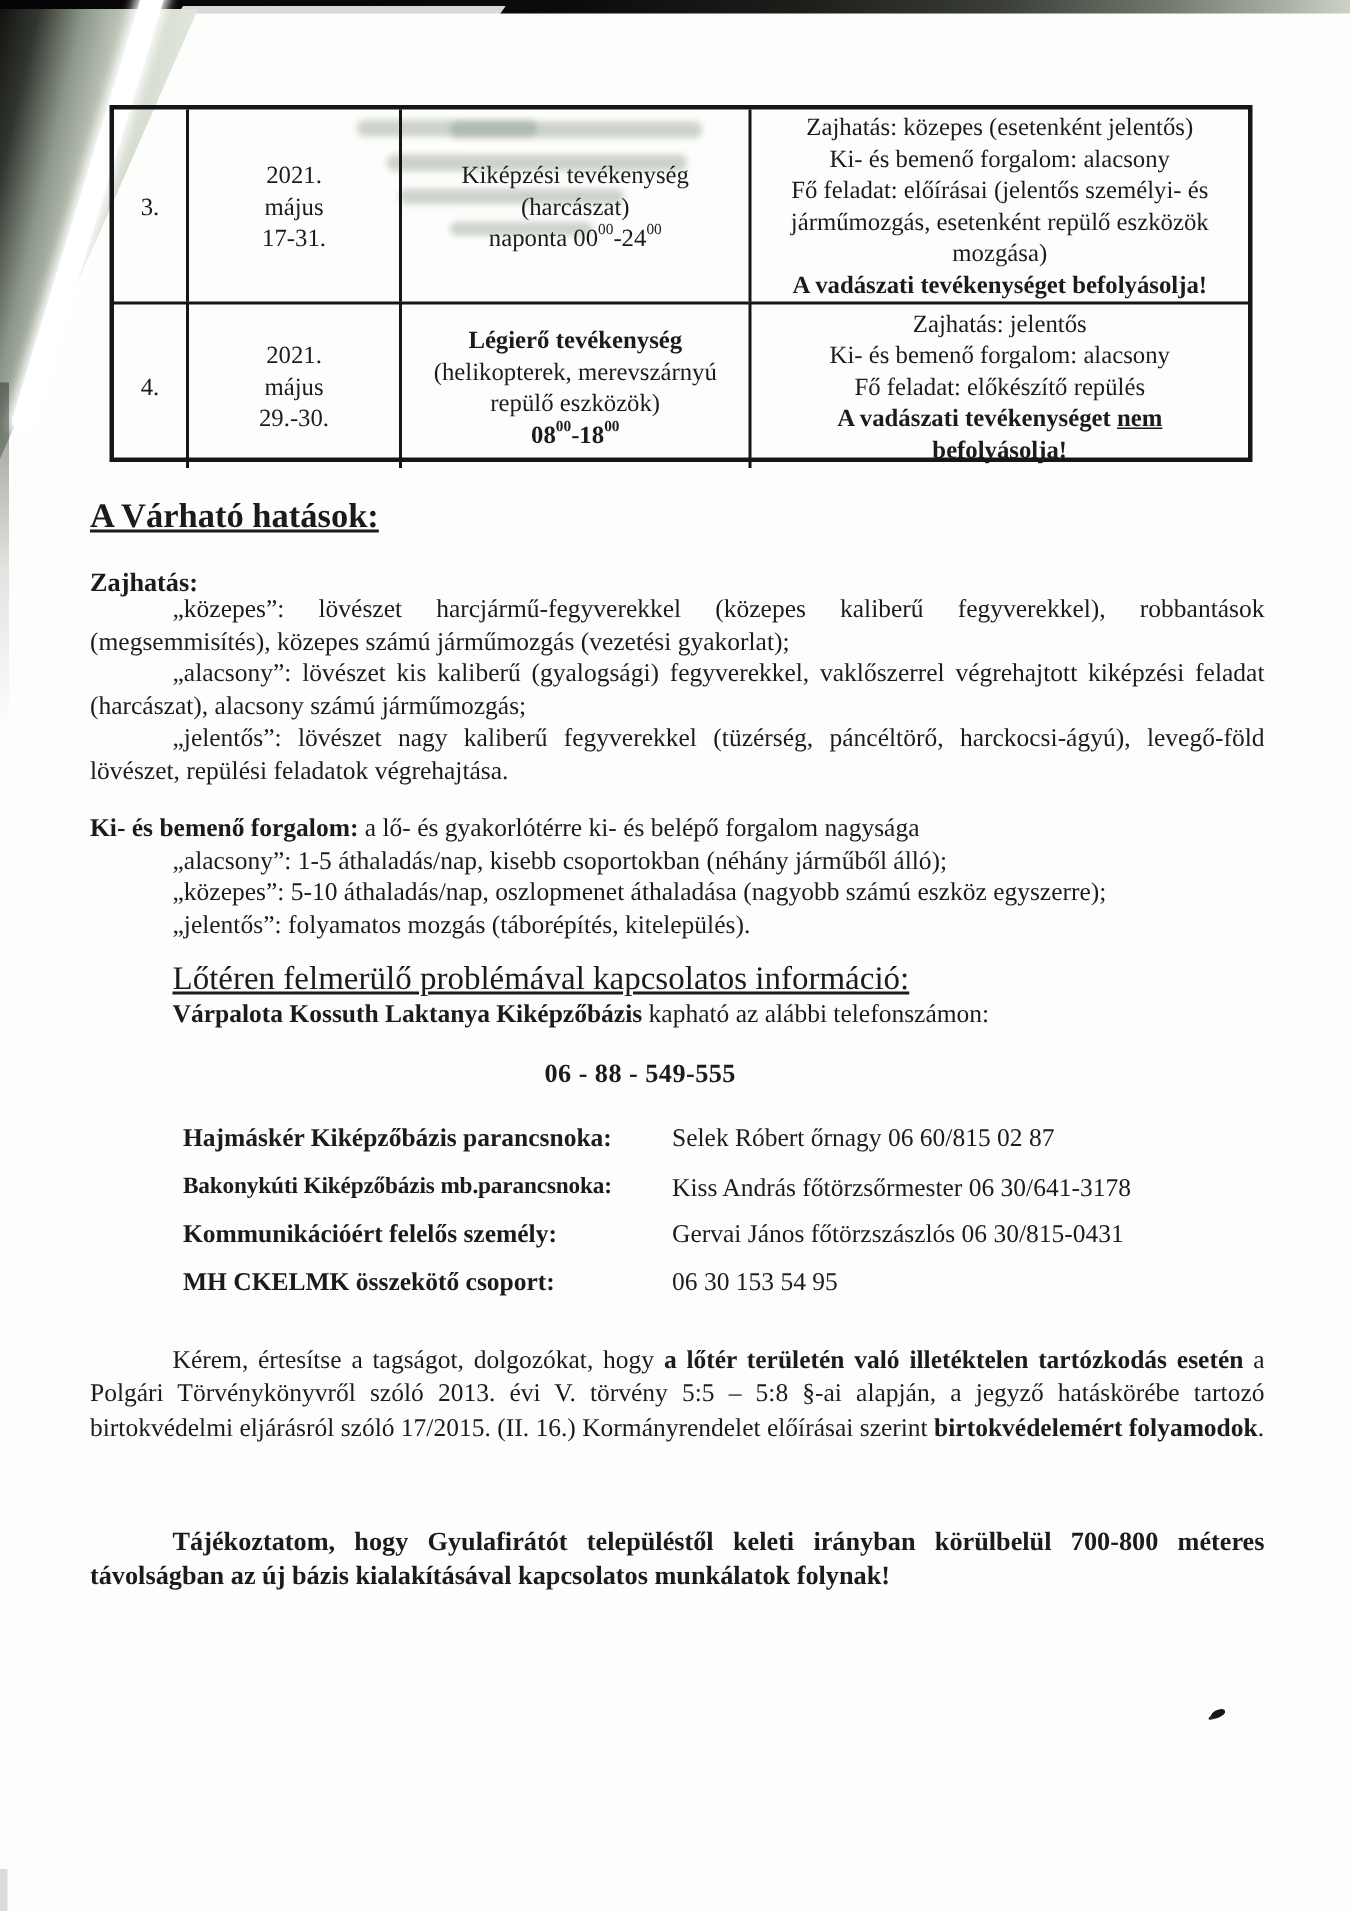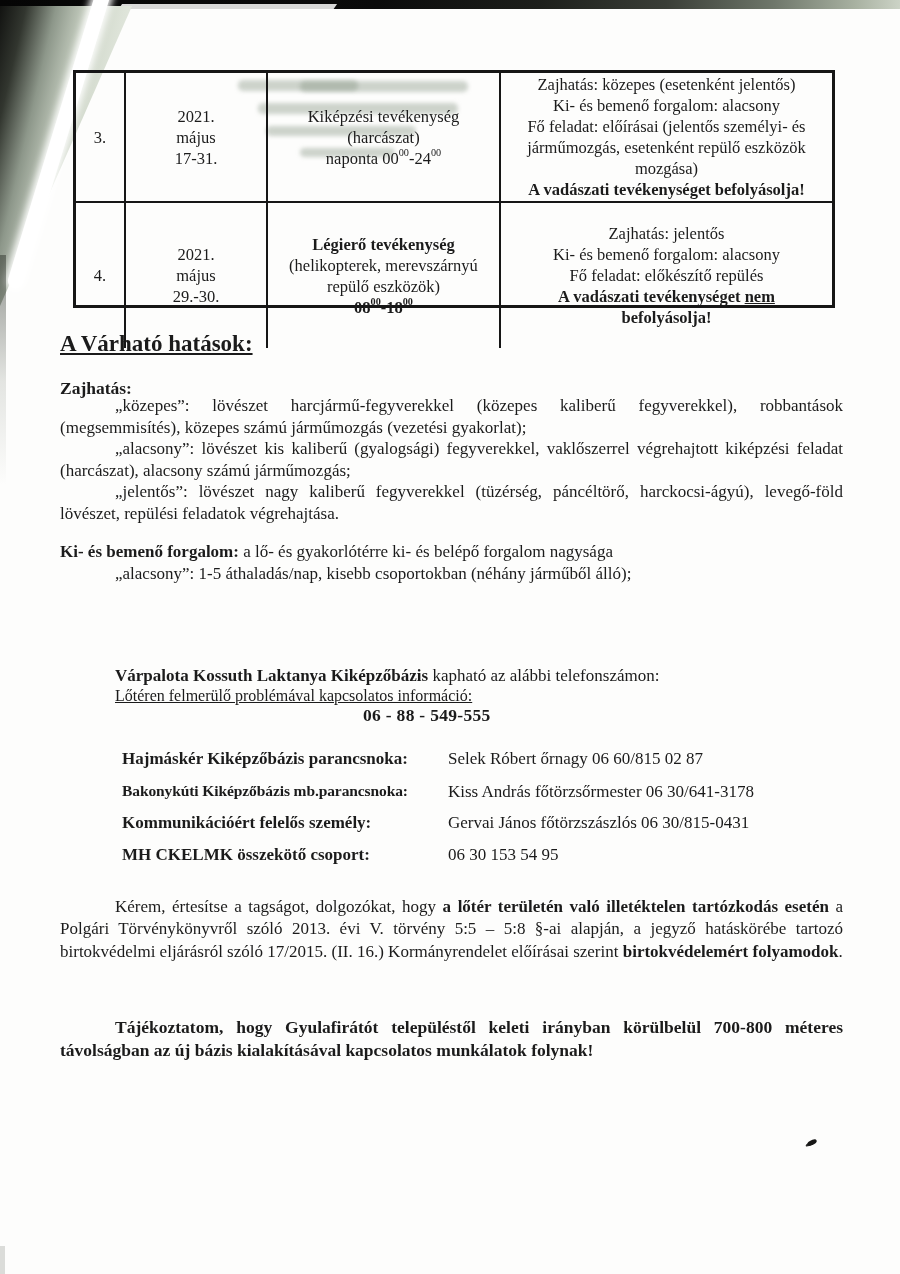--- a/index.html
+++ b/index.html
@@ -57,37 +57,37 @@
   .doc-table {
     position:absolute; left:73px; top:70px; width:762px; height:238px;
     border:3px solid #161616;
     display:grid;
     grid-template-columns:48px 142px 233px 1fr;
     grid-template-rows:128px 1fr;
     font-size:16.5px; line-height:21px;
   }
   .cell {
     display:flex; flex-direction:column; justify-content:center; align-items:center;
-    text-align:center; padding:20px 5px;
+    text-align:center; padding:2px 5px;
   }
   .cell.bl { border-left:2px solid #161616; }
   .cell.bt { border-top:2px solid #161616; }
   .cell .b { font-weight:bold; }
   sup { font-size:.62em; vertical-align:super; line-height:0; position:relative; top:-1px; }
   .u { text-decoration:underline; }
 
   
   .abs { position:absolute; }
   .h-bold-u { font-weight:bold; text-decoration:underline; font-size:23px; }
   .h-bold { font-weight:bold; font-size:17.5px; }
   .bodyblock { width:783px; font-size:17px; line-height:21.6px; }
   .bodyblock p { text-align:justify; text-indent:55px; }
   .list-item { padding-left:55px; line-height:21.6px; }
   .runin-b { font-weight:bold; }
-  .info-head { font-size:16px; text-decoration:underline;margin-top:48px; }
+  .info-head { font-size:22px; text-decoration:underline; }
   .duty-line { font-size:17px; }
   .phone { font-size:17.5px; font-weight:bold; letter-spacing:.3px; }
   .contacts { width:800px; height:112px; }
   .contact-row { position:absolute; left:0; width:800px; }
   .contact-label { position:absolute; left:62px; font-weight:bold; font-size:17px; white-space:nowrap; }
   .contact-label.small { font-size:15.5px; letter-spacing:-.1px; }
   .contact-value { position:absolute; left:388px; font-size:17px; white-space:nowrap; }
   .legal { width:783px; font-size:17px; line-height:22.4px; text-align:justify; text-indent:55px; }
   .legal .b { font-weight:bold; }
   .construction { width:783px; font-size:17.5px; line-height:22.5px; text-align:justify; text-indent:55px; font-weight:bold; }
@@ -158,20 +158,22 @@
   <div class="abs h-bold" style="left:60px;top:378px">Zajhatás:</div>
   <div class="abs bodyblock" style="left:60px;top:395px">
     <p>„közepes”: lövészet harcjármű-fegyverekkel (közepes kaliberű fegyverekkel), robbantások (megsemmisítés), közepes számú járműmozgás (vezetési gyakorlat);</p>
     <p>„alacsony”: lövészet kis kaliberű (gyalogsági) fegyverekkel, vaklőszerrel végrehajtott kiképzési feladat (harcászat), alacsony számú járműmozgás;</p>
     <p>„jelentős”: lövészet nagy kaliberű fegyverekkel (tüzérség, páncéltörő, harckocsi-ágyú), levegő-föld lövészet, repülési feladatok végrehajtása.</p>
   </div>
 
   <div class="abs bodyblock" style="left:60px;top:541px">
     <div><span class="runin-b">Ki- és bemenő forgalom:</span><span> a lő- és gyakorlótérre ki- és belépő forgalom nagysága</span></div>
     <div class="list-item">„alacsony”: 1-5 áthaladás/nap, kisebb csoportokban (néhány járműből álló);</div>
+    <div class="list-item">„közepes”: 5-10 áthaladás/nap, oszlopmenet áthaladása (nagyobb számú eszköz egyszerre);</div>
+    <div class="list-item">„jelentős”: folyamatos mozgás (táborépítés, kitelepülés).</div>
   </div>
 
   <div class="abs info-head" style="left:115px;top:639px">Lőtéren felmerülő problémával kapcsolatos információ:</div>
 
   <div class="abs duty-line" style="left:115px;top:666px"><span class="runin-b">Várpalota Kossuth Laktanya Kiképzőbázis</span><span> kapható az alábbi telefonszámon:</span></div>
 
   <div class="abs phone" style="left:363px;top:705px">06 - 88 - 549-555</div>
 
   <div class="abs contacts" style="left:60px;top:749px">
     <div class="contact-row" style="top:0">

